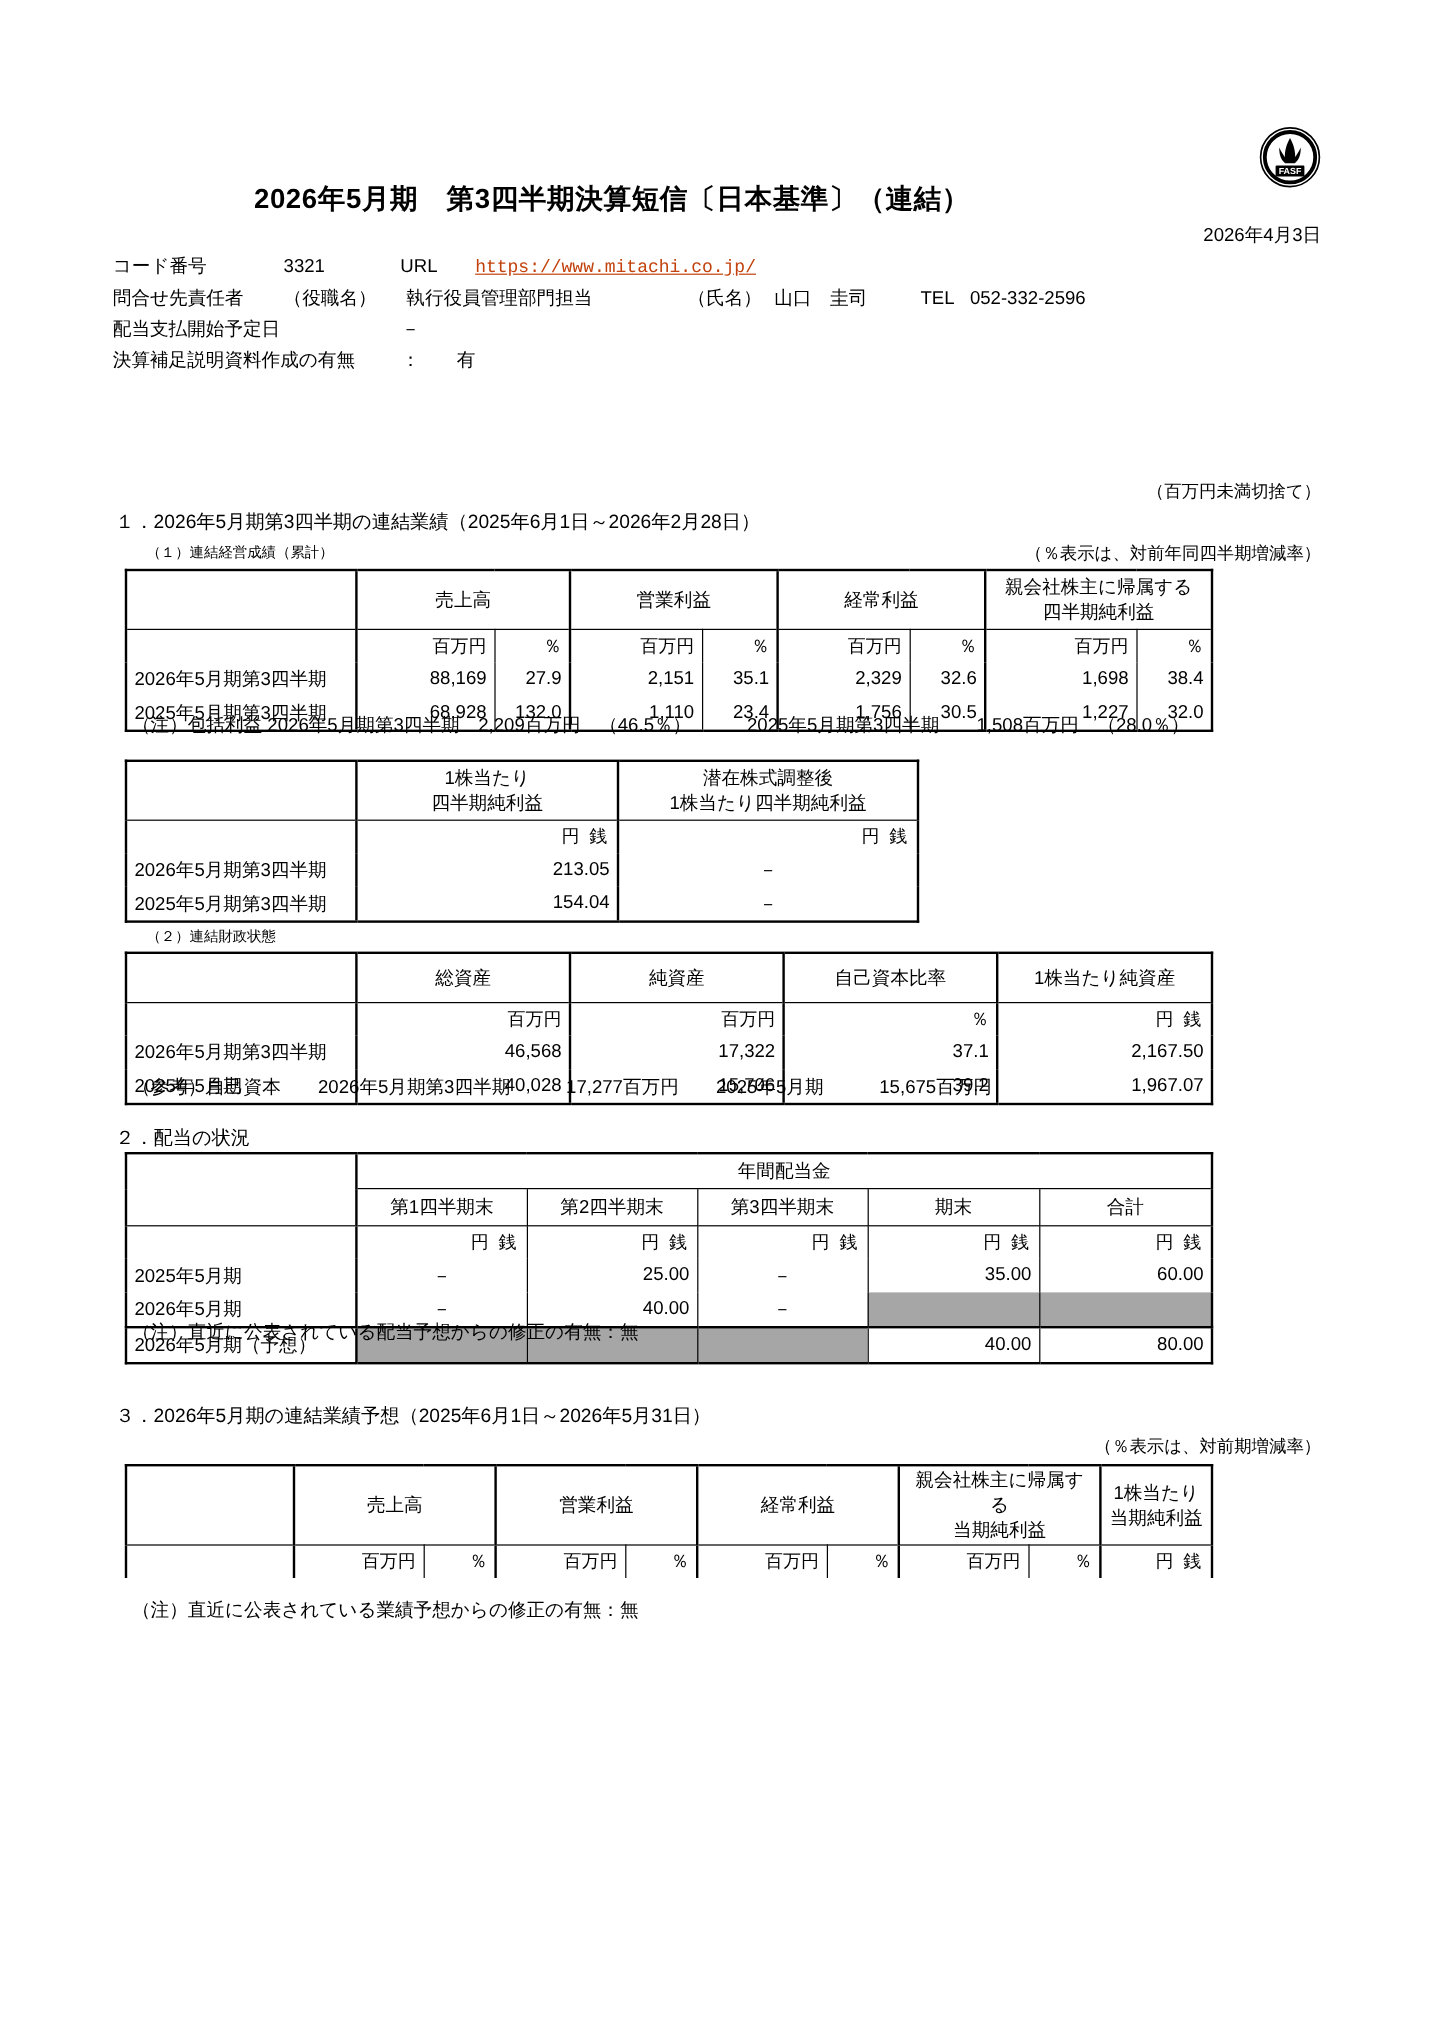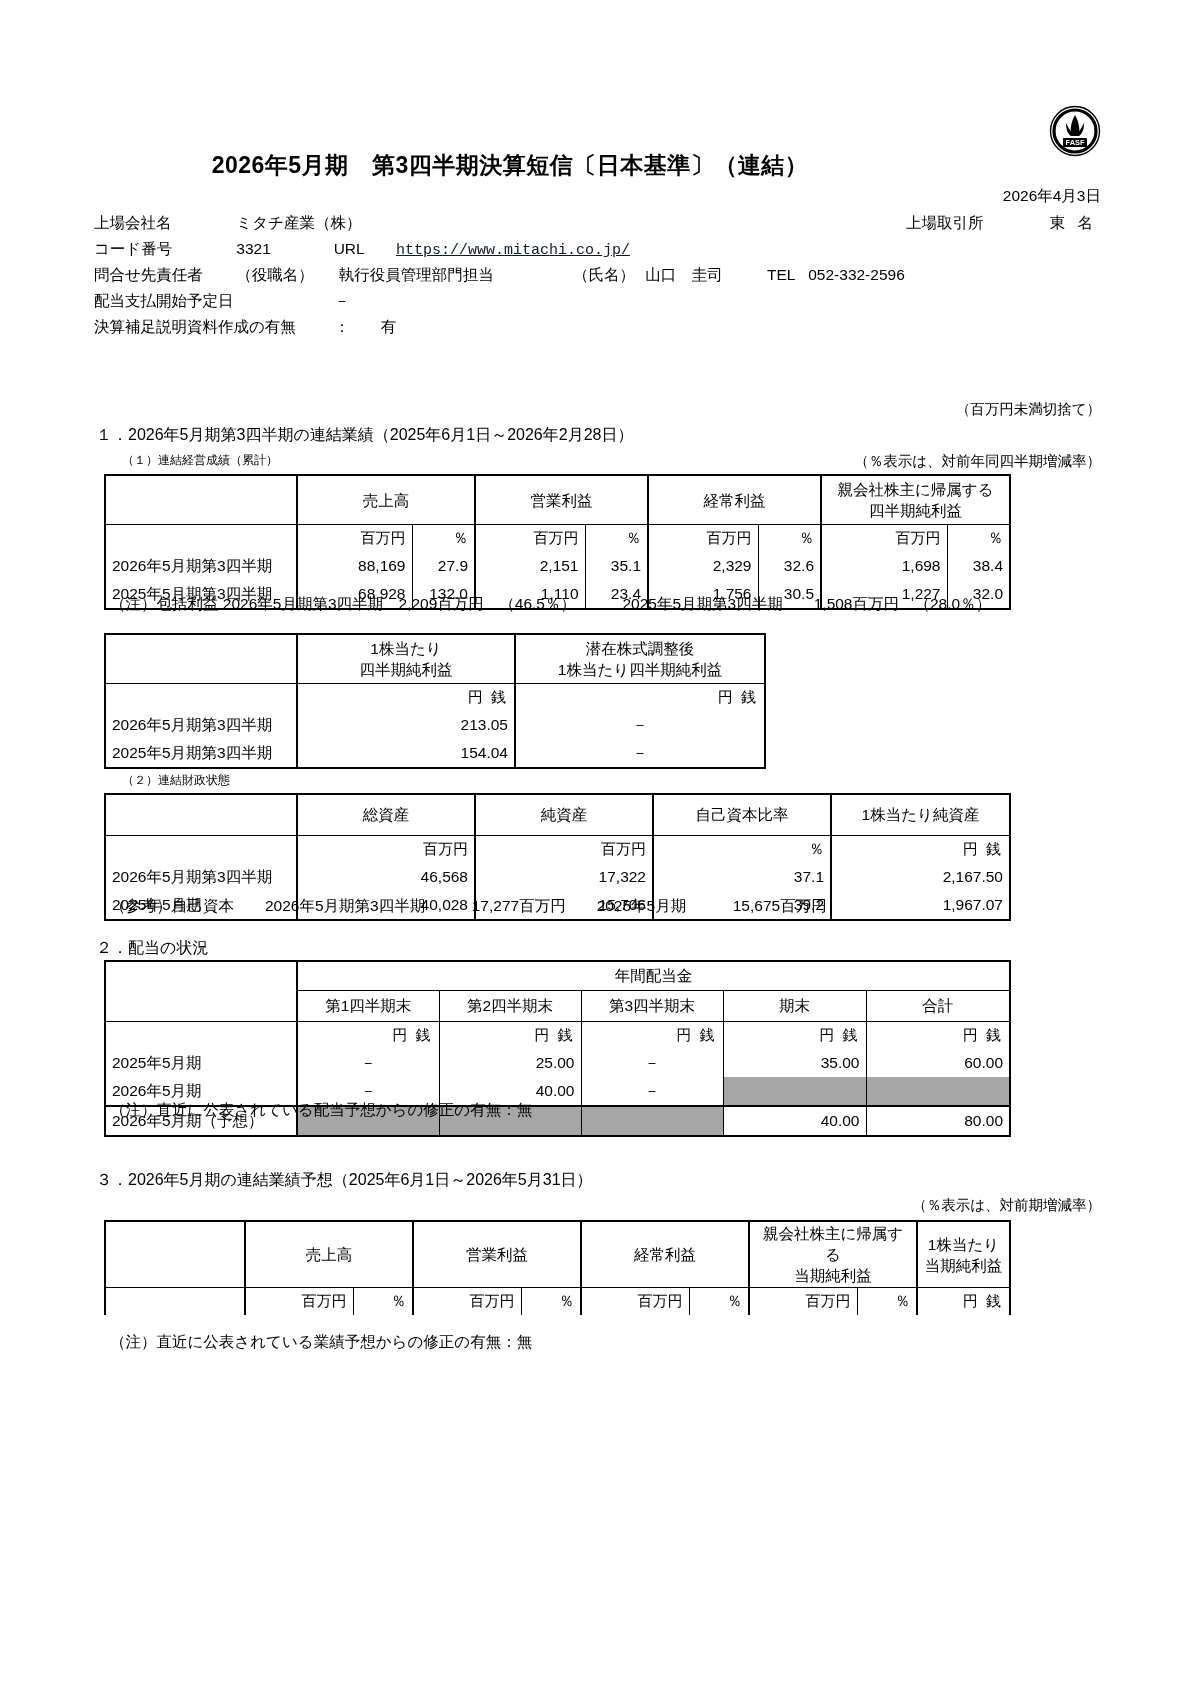--- a/index.html
+++ b/index.html
@@ -69,21 +69,21 @@
   }
   .hlabel { display: inline-block; width: 138px; }
   .hrole  { display: inline-block; width: 98px; }
   .hval1  { display: inline-block; width: 230px; }
   .hval-code { display: inline-block; width: 93px; }
   .h-url-lbl { display: inline-block; width: 58px; }
   .url-link {
     text-decoration: underline;
     font-family: "Liberation Mono", "DejaVu Sans Mono", monospace;
     font-size: 15px;
-    color: #0f172a;
+    color: #c2410c;
   }
   .hname-lbl { display: inline-block; width: 68px; }
   .hname { display: inline-block; }
   .tel-block { margin-left: 40px; }
   .right-ex {
     position: absolute;
     right: 0;
     top: 0;
     white-space: nowrap;
   }
@@ -166,28 +166,20 @@
       <text x="26" y="40.3" font-family="Liberation Sans, sans-serif" font-size="7.4" fill="#fff" text-anchor="middle" font-weight="bold">FASF</text>
     </svg>
   </div>
 
   <div class="doc-title">2026年5月期　第3四半期決算短信〔日本基準〕（連結）</div>
 
   <div class="doc-date">2026年4月3日</div>
 
   <div class="header-block">
 
-    <div class="hrow">
-      <span class="hlabel">上場会社名</span>
-      <span class="hval1">ミタチ産業（株）</span>
-      <span class="right-ex">
-        <span class="exch-lbl">上場取引所</span>
-        <span class="exch-val">東 名</span>
-      </span>
-    </div>
 
     <div class="hrow">
       <span class="hlabel">コード番号</span>
       <span class="hval-code">3321</span>
       <span class="h-url-lbl">URL</span>
       <a class="url-link" href="#">https://www.mitachi.co.jp/</a>
     </div>
 
 
     <div class="hrow">

